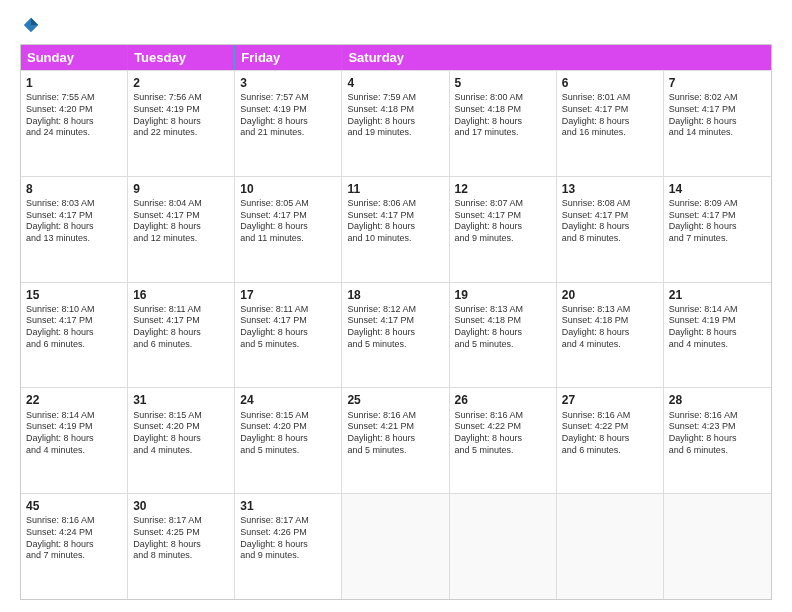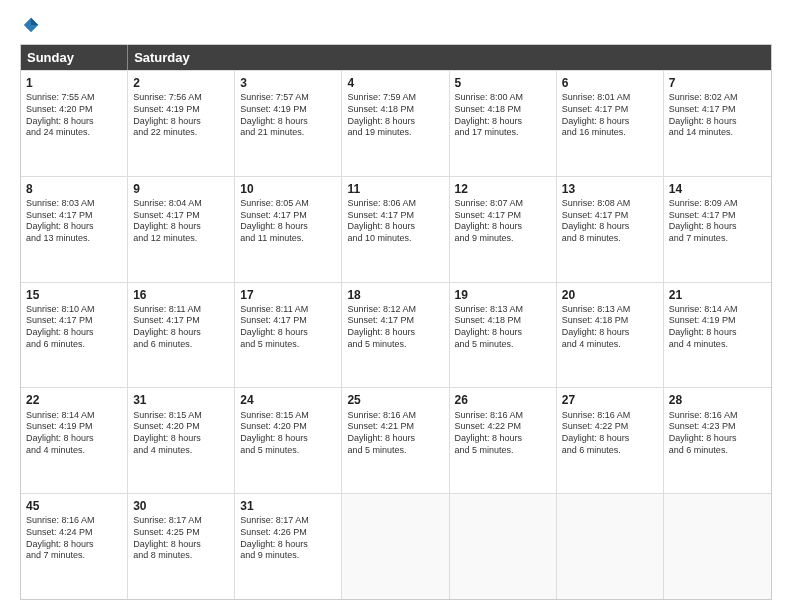--- a/index.html
+++ b/index.html
@@ -62,21 +62,21 @@
     }
     .calendar {
       flex: 1;
       display: flex;
       flex-direction: column;
       border: 1px solid #ccc;
     }
     .cal-header-row {
       display: grid;
       grid-template-columns: repeat(7, 1fr);
-      background: #404040;
+      background: #d946ef;
     }
     .cal-header-cell {
       color: #fff;
       font-weight: bold;
       font-size: 13px;
       padding: 5px 6px;
       text-align: left;
       border-right: 1px solid #4a9ad4;
     }
     .cal-header-cell:last-child {
@@ -138,20 +138,22 @@
     </div>
     <div class="header-right">
       <div class="month-title"></div>
       <div class="location"></div>
     </div>
   </div>
 
   <div class="calendar">
     <div class="cal-header-row" id="cal-header">
         <div class="cal-header-cell">Sunday</div>
+        <div class="cal-header-cell">Tuesday</div>
+        <div class="cal-header-cell">Friday</div>
         <div class="cal-header-cell">Saturday</div>
       </div>
     <div class="cal-body" id="cal-body">
         <div class="cal-row">
           <div class="cal-cell">
             <span class="day-num">1</span>
             <div class="cell-text">Sunrise: 7:55 AM<br>Sunset: 4:20 PM<br>Daylight: 8 hours<br>and 24 minutes.</div>
           </div>
           <div class="cal-cell">
             <span class="day-num">2</span>

